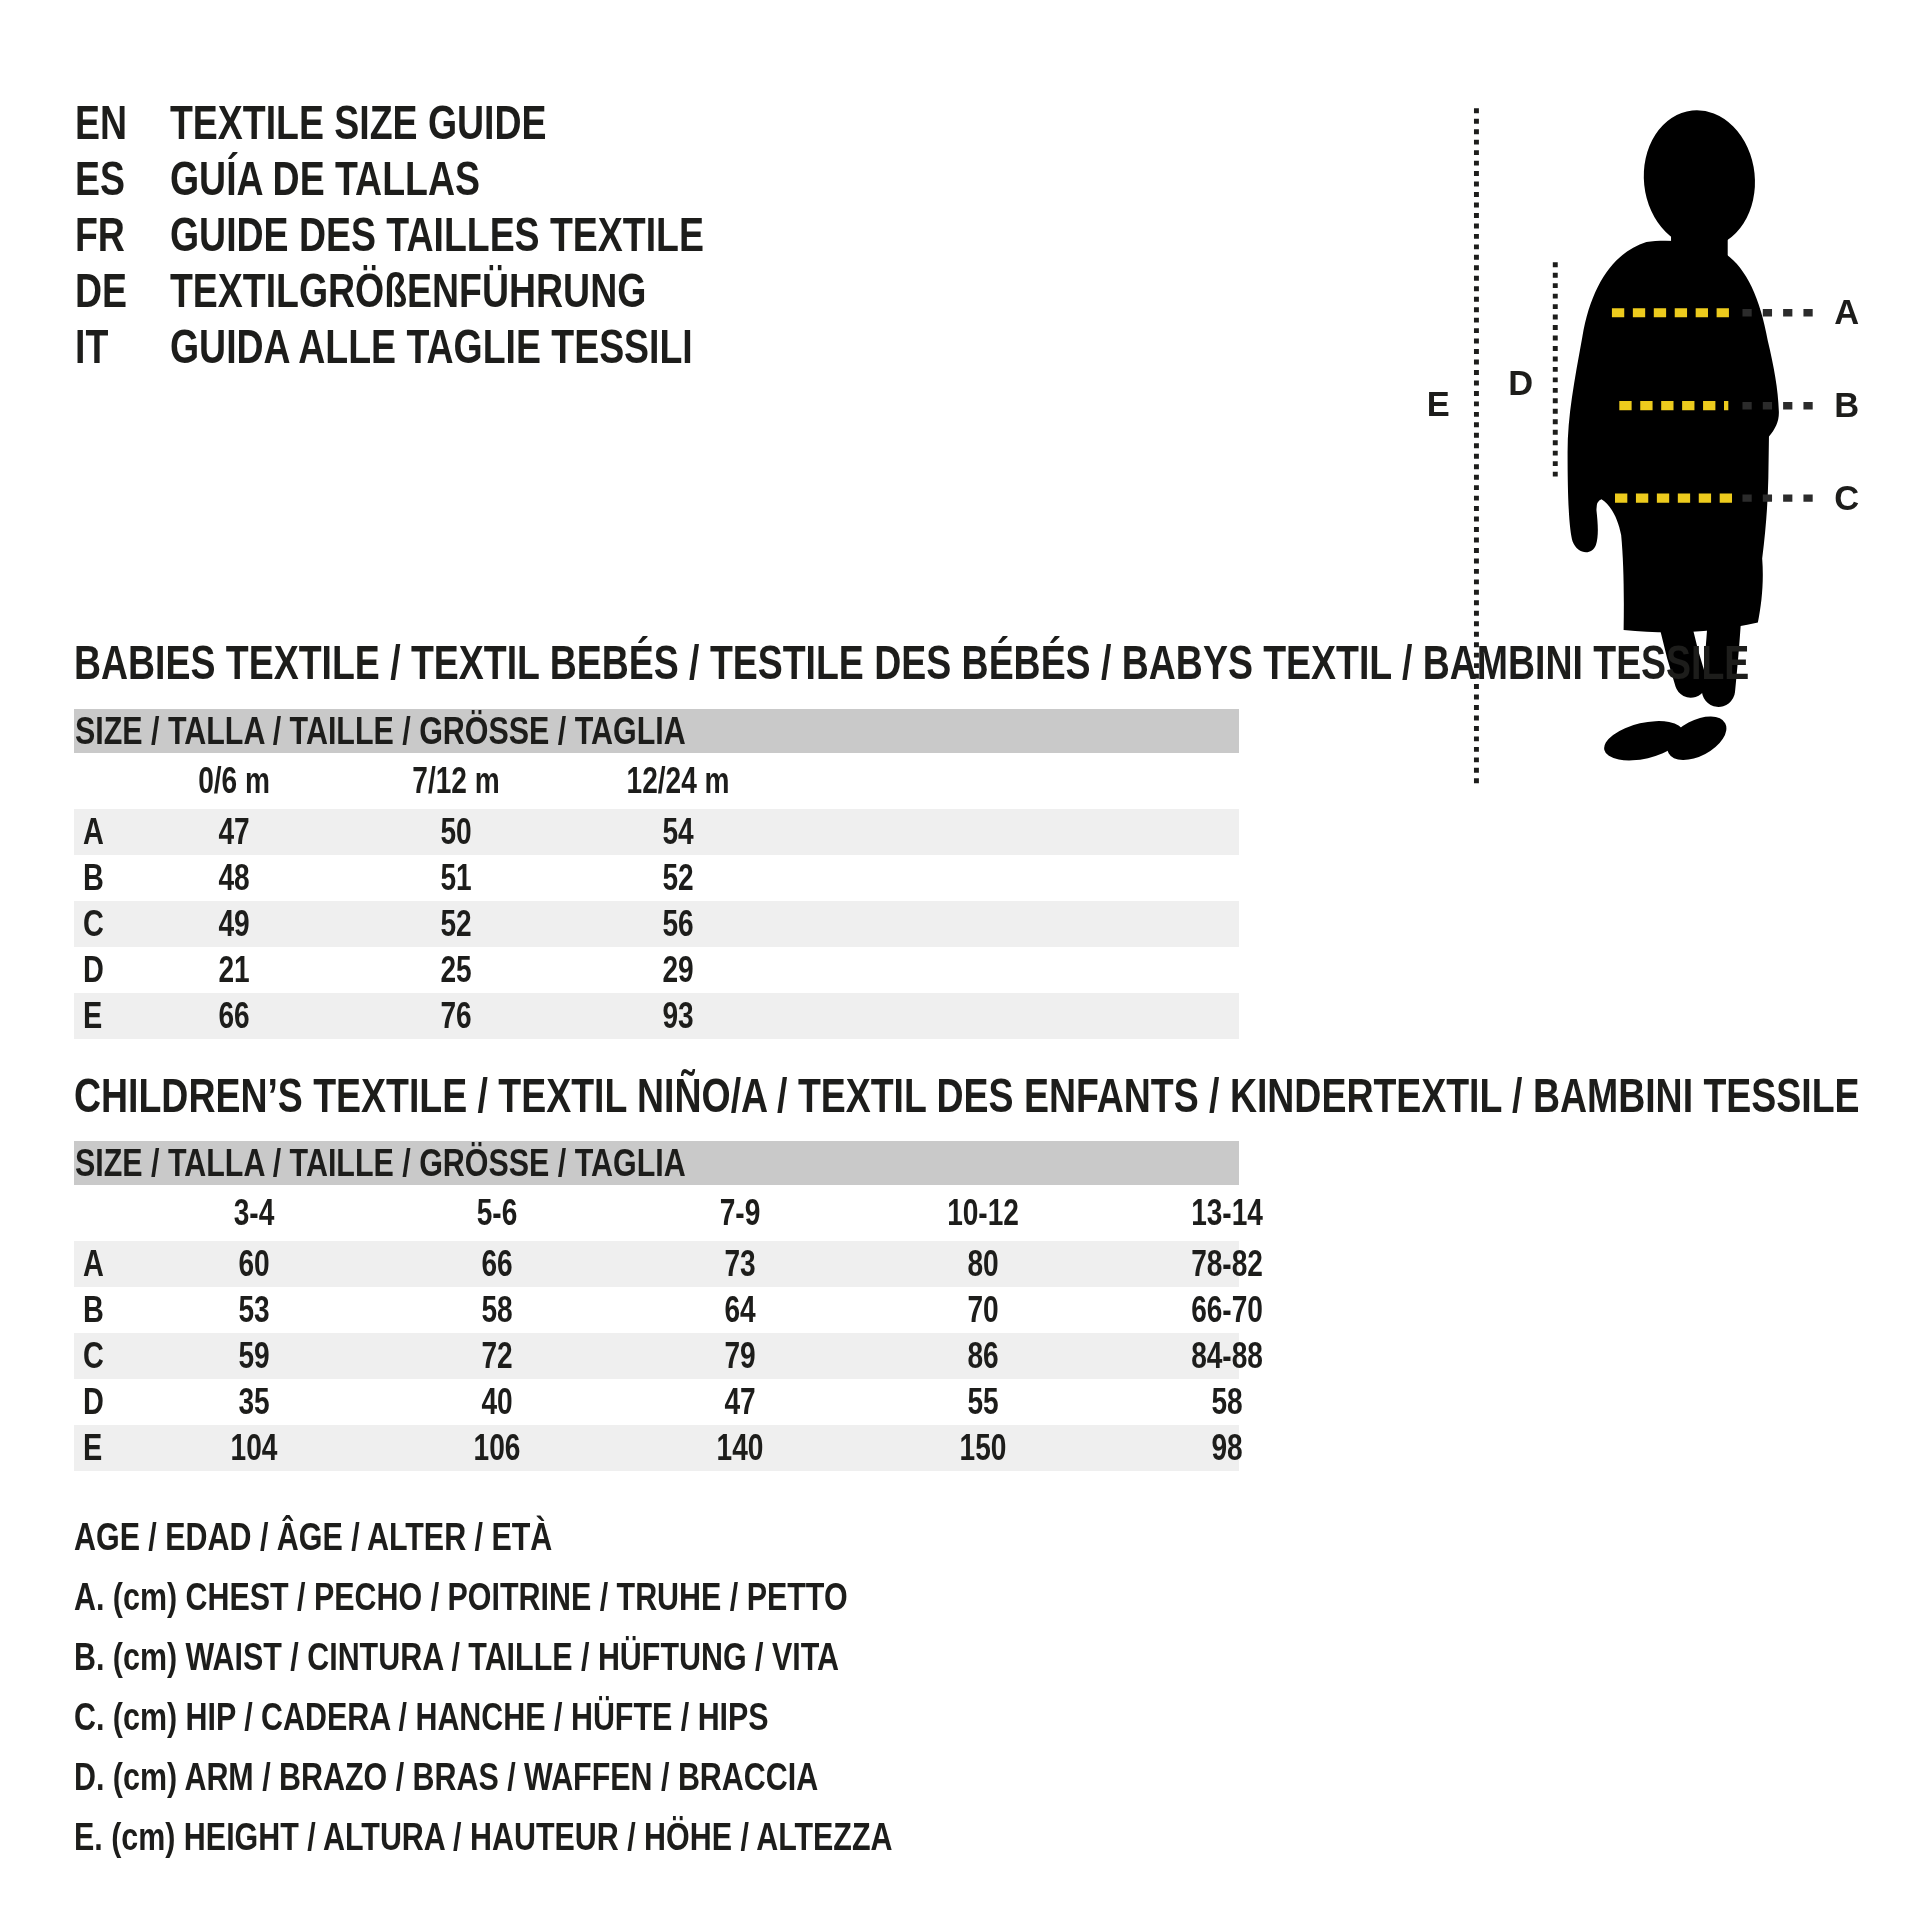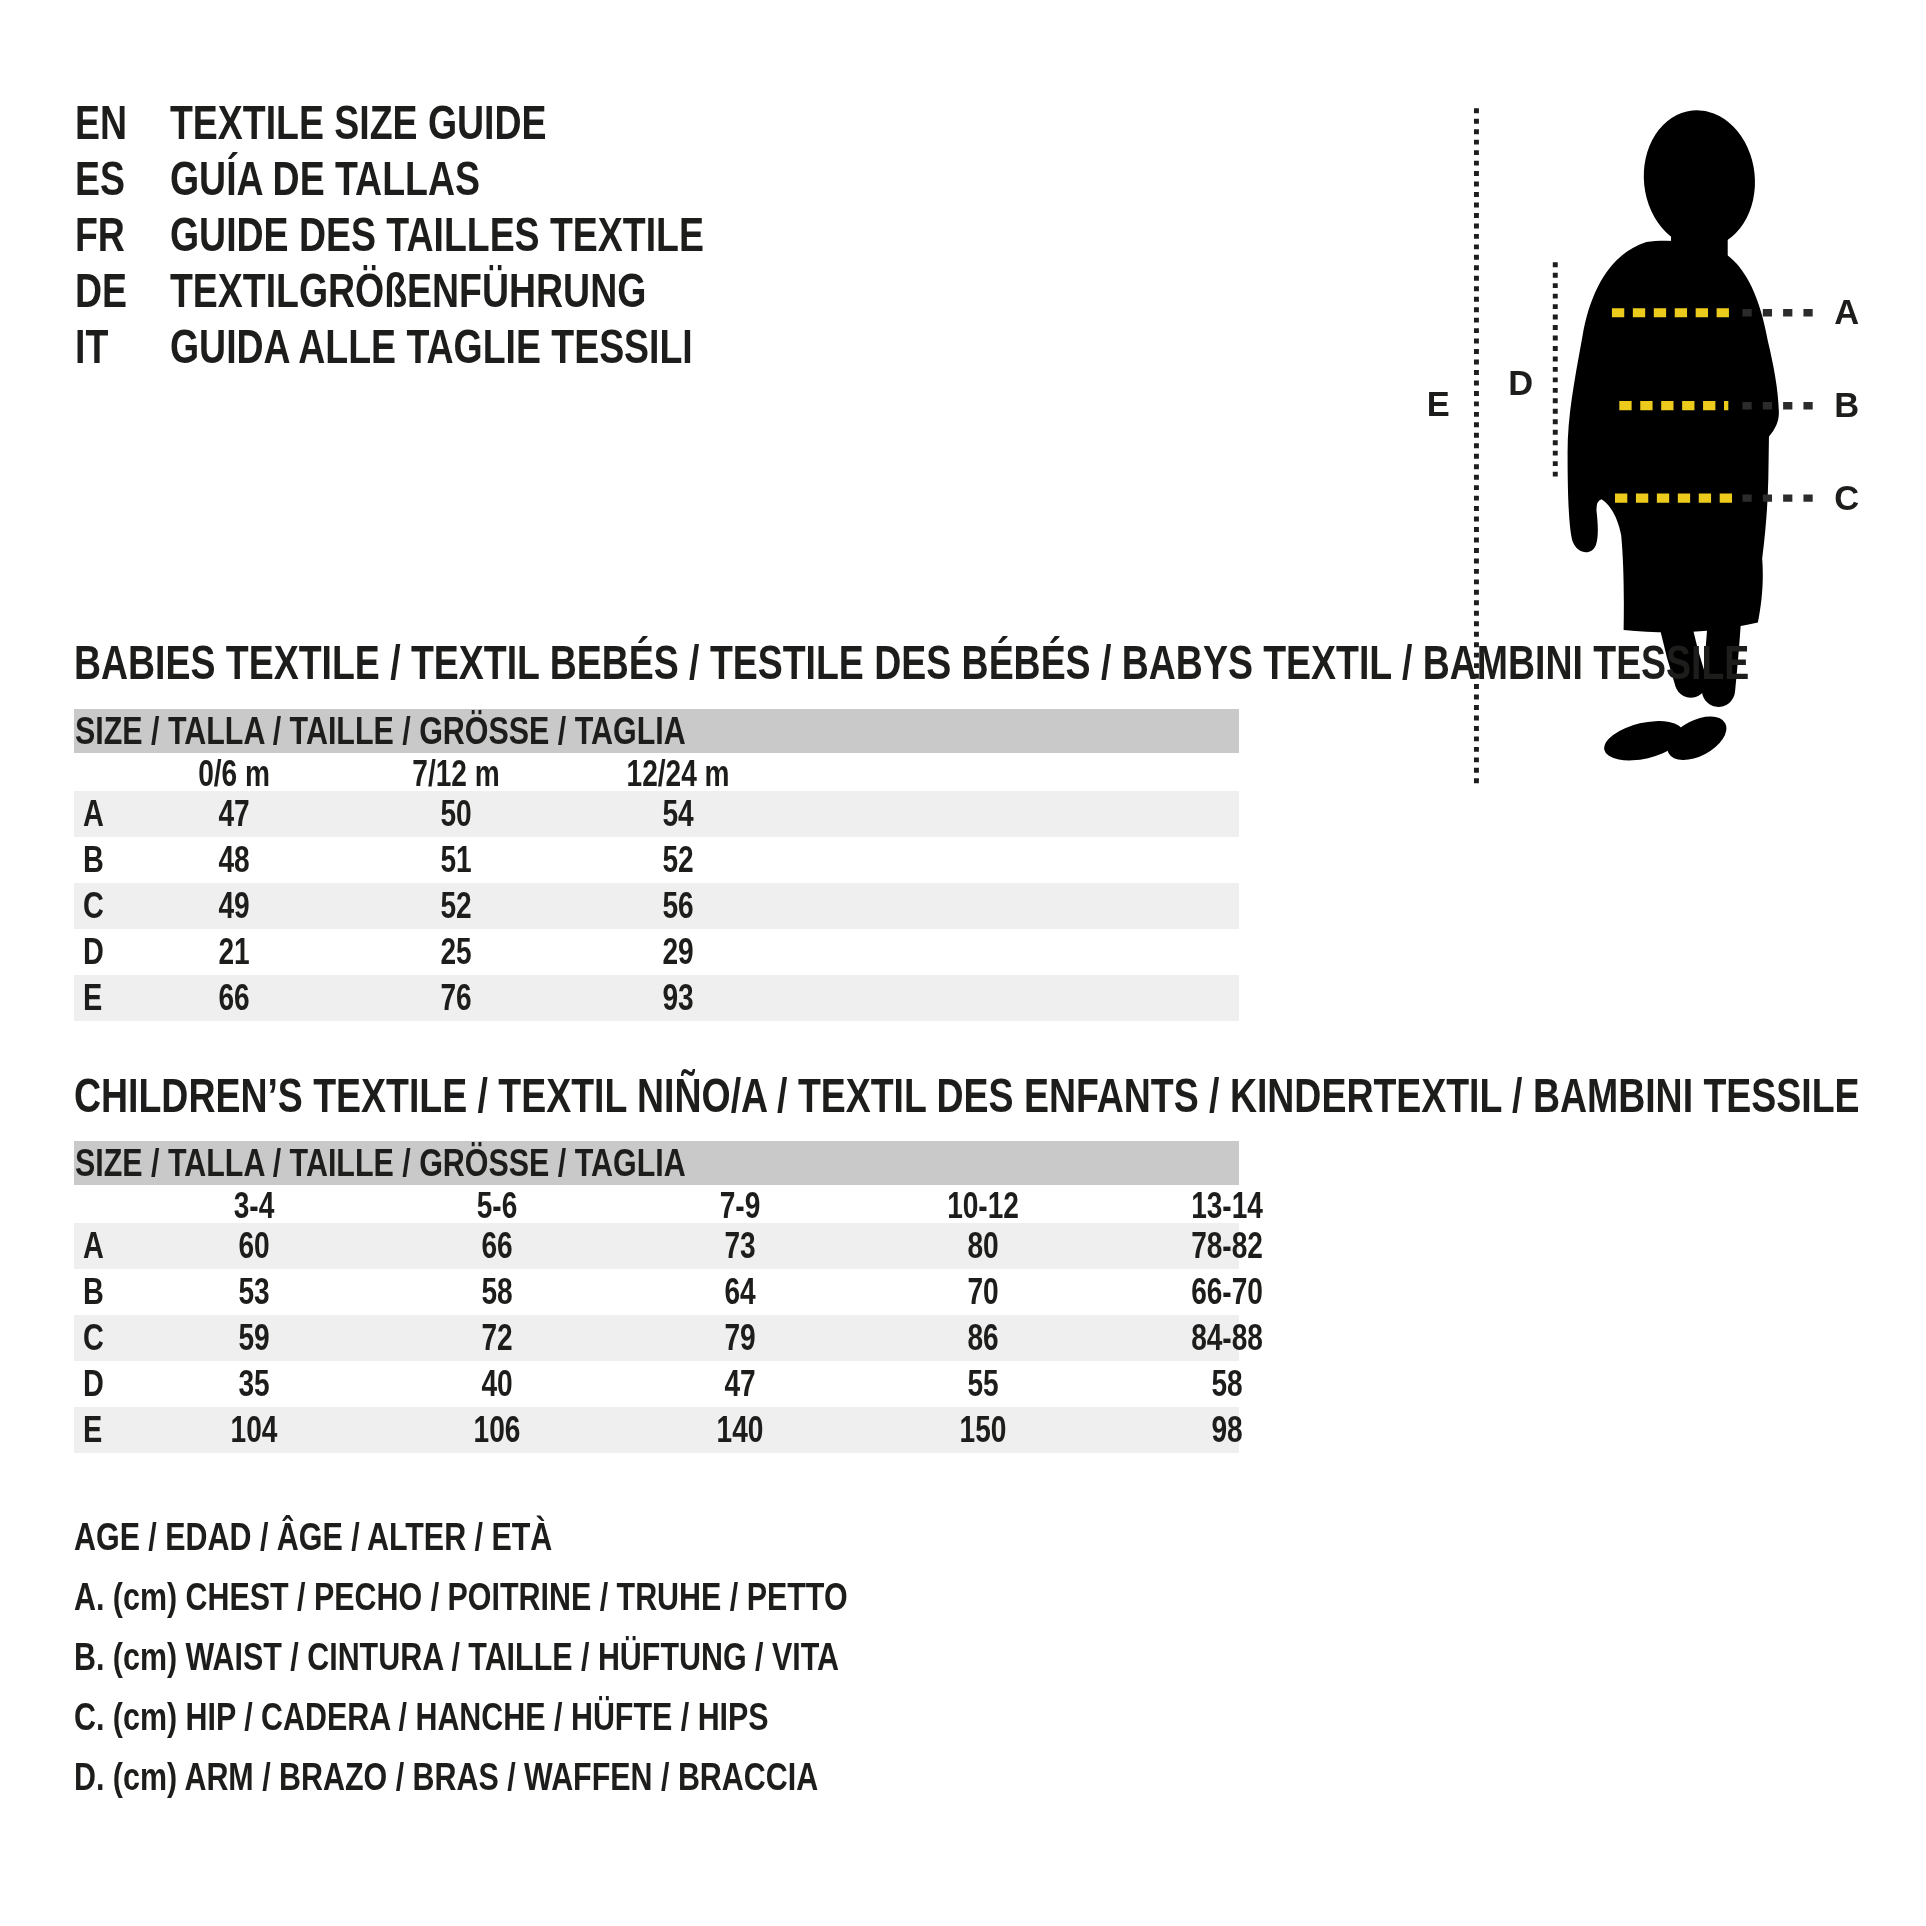--- a/index.html
+++ b/index.html
@@ -34,21 +34,21 @@
   .children-table { top: 1141px; }
   .size-bar {
     height: 44px; background: #c9c9c9;
     display: flex; align-items: center;
     padding-left: 1px; box-sizing: border-box;
     font-size: 39px;
   }
   .row { display: grid; align-items: center; font-size: 36px; }
   .babies-table .row   { grid-template-columns: 49px 222px 222px 222px auto; }
   .children-table .row { grid-template-columns: 49px 223px 223px 223px 223px 224px; gap: 20px; }
-  .cols-row { height: 38px; }
+  .cols-row { height: 56px; }
   .data-row { height: 46px; }
   .data-row.shade { background: #efefef; }
   .cell { text-align: center; }
   .cell.lbl { text-align: left; padding-left: 8.6px; font-size: 37px; }
 
   
   .legend { position: absolute; left: 74px; top: 1515px; }
   .legend-line { height: 60px; display: flex; align-items: flex-start; font-size: 39px; }
 
   
@@ -250,16 +250,19 @@
       </div>
     <div class="legend-line">
         <span class="condL">B. (cm) WAIST / CINTURA / TAILLE / HÜFTUNG / VITA</span>
       </div>
     <div class="legend-line">
         <span class="condL">C. (cm) HIP / CADERA / HANCHE / HÜFTE / HIPS</span>
       </div>
     <div class="legend-line">
         <span class="condL">D. (cm) ARM / BRAZO / BRAS / WAFFEN / BRACCIA</span>
       </div>
+    <div class="legend-line">
+        <span class="condL">E. (cm) HEIGHT / ALTURA / HAUTEUR / HÖHE / ALTEZZA</span>
+      </div>
   </section>
 
 </div>
 
 
 </body></html>

